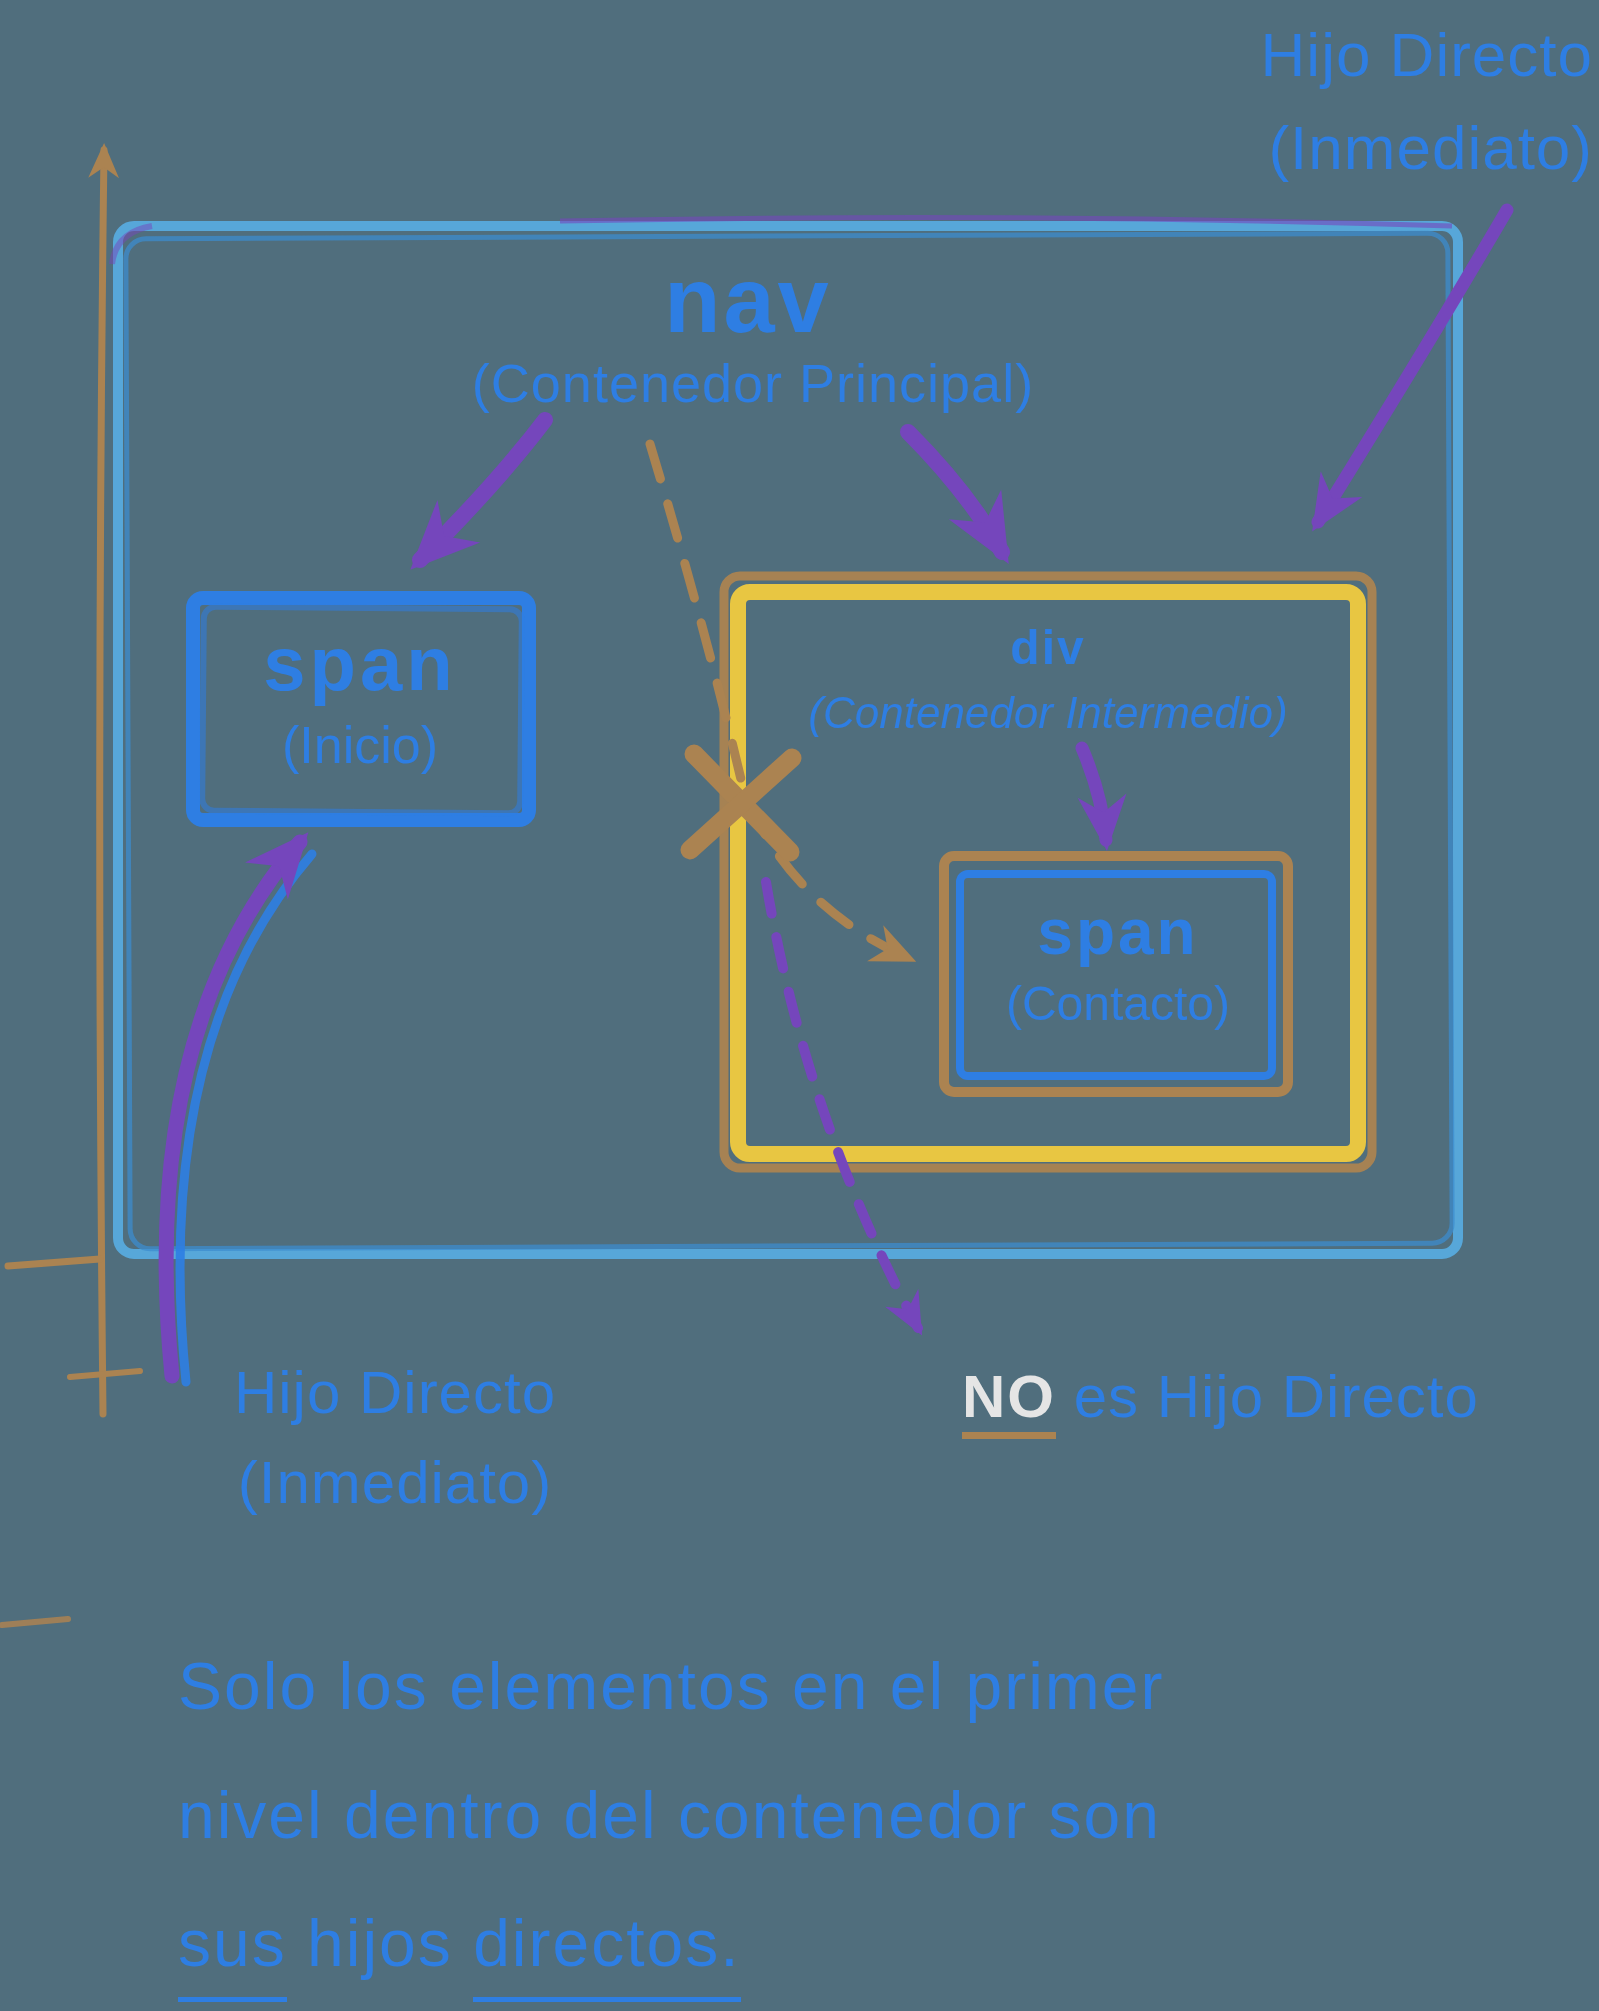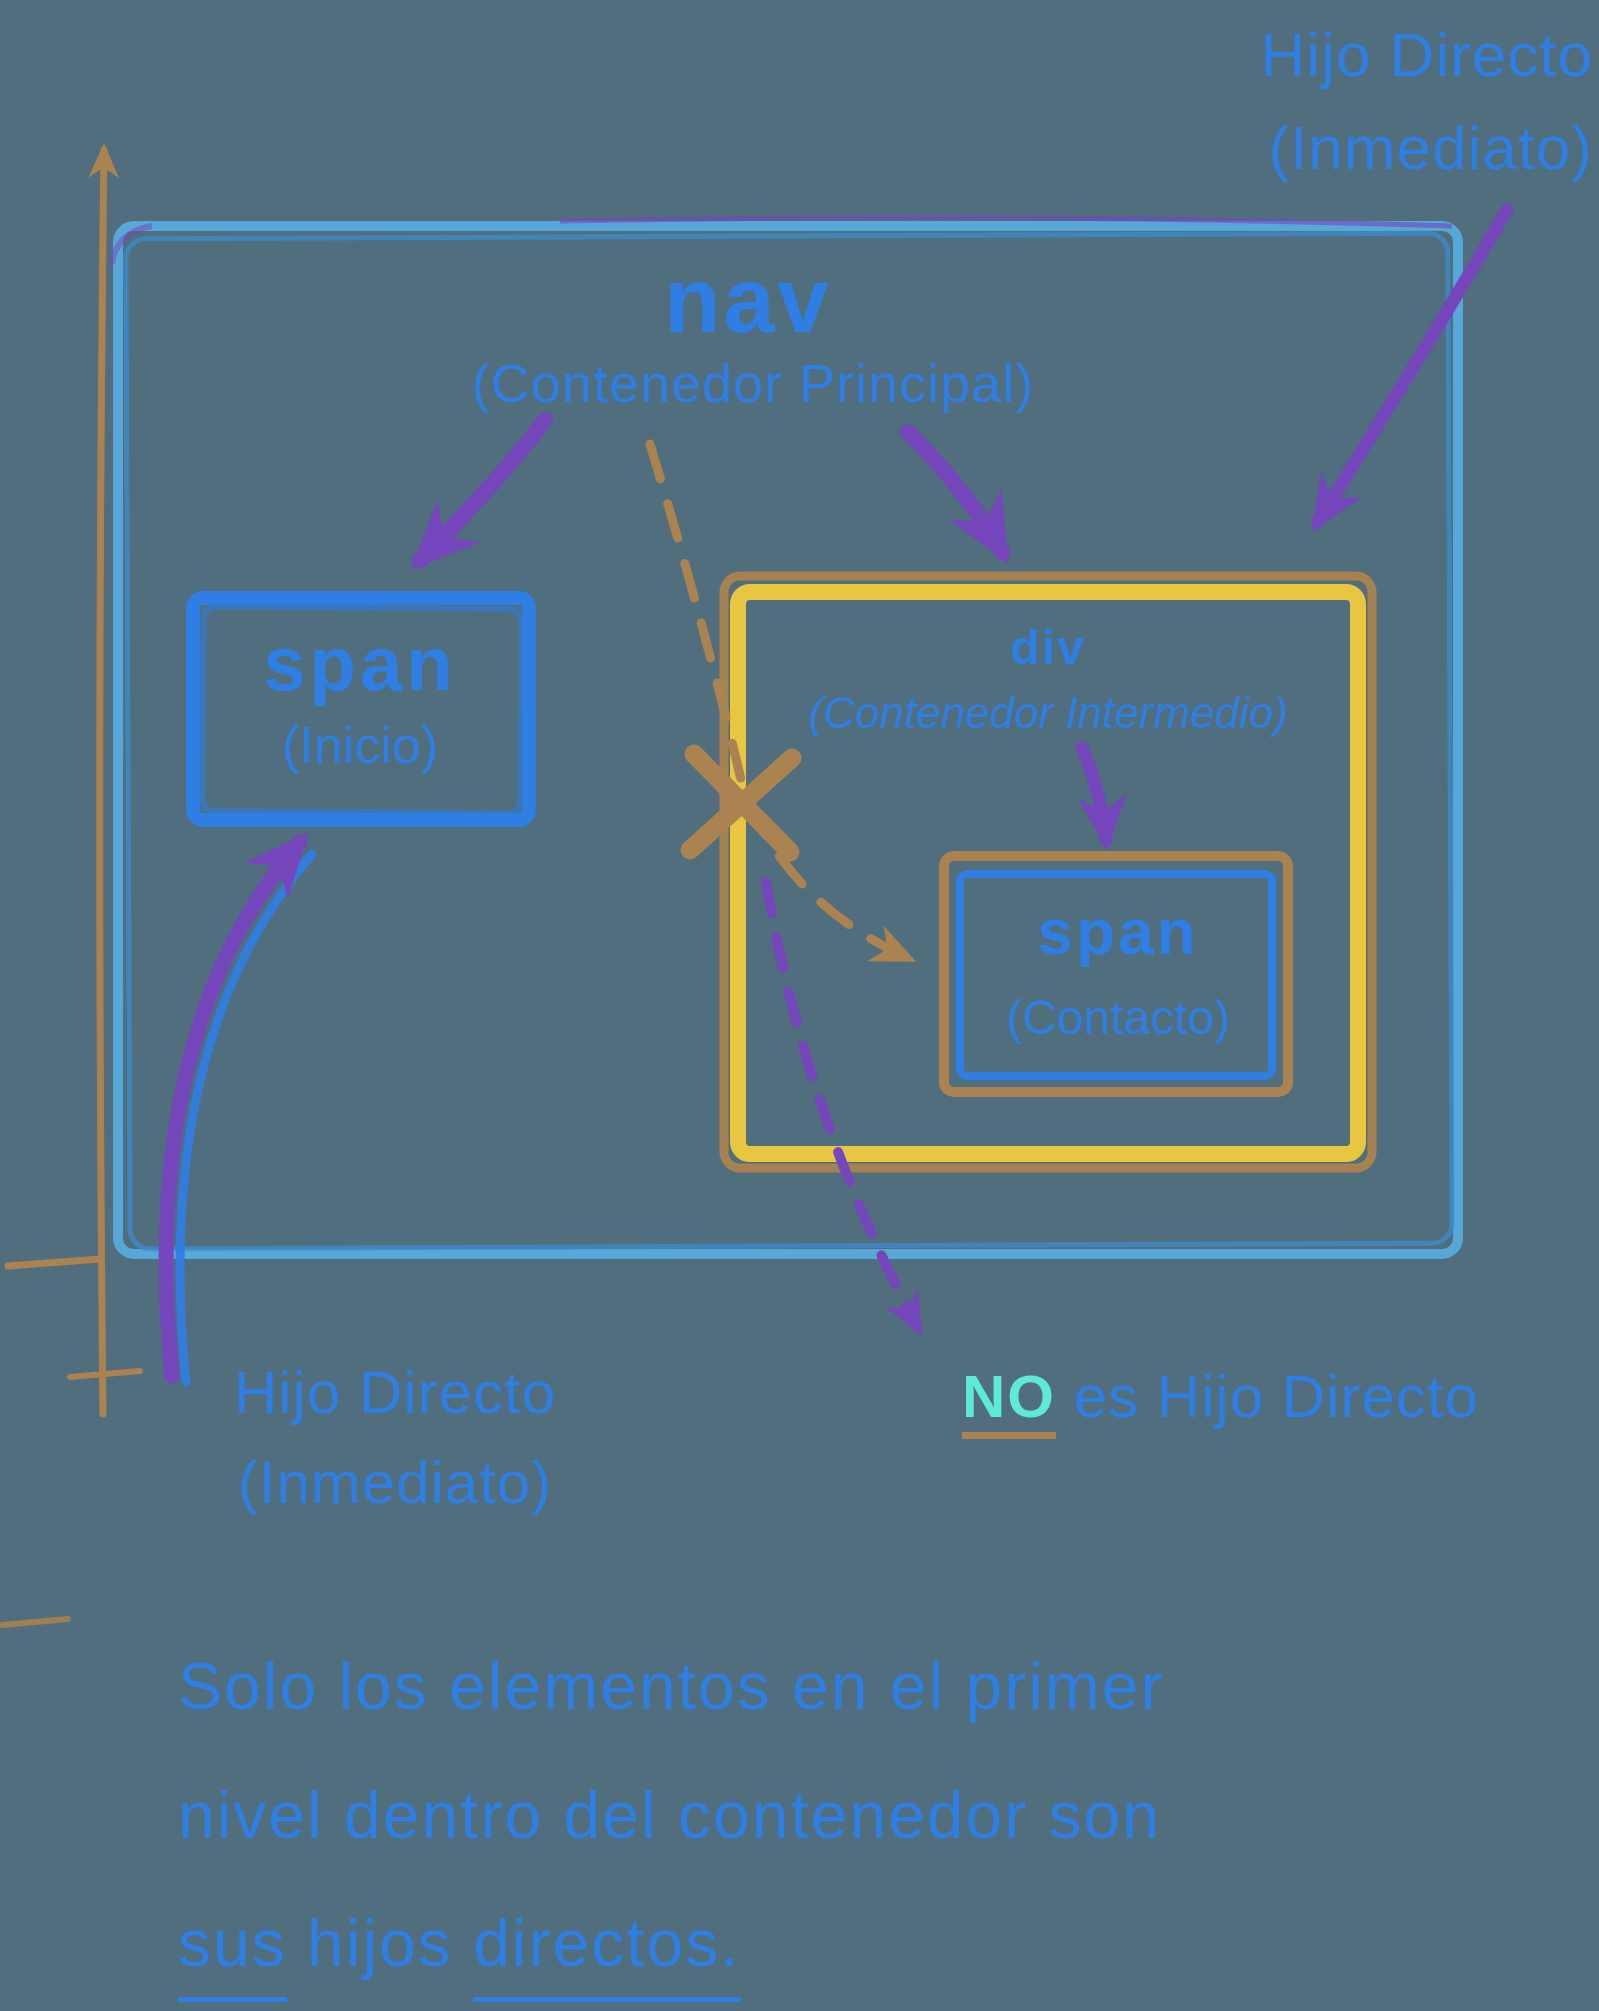--- a/index.html
+++ b/index.html
@@ -15,27 +15,27 @@
   #art { position:absolute; inset:0; width:1599px; height:2011px; }
   .lbl { position:absolute; line-height:1.15; white-space:nowrap; color:#2e7ee3; }
 
   .nav-title     { left:548px; top:248px;  width:400px; font-size:92px; font-weight:700; letter-spacing:3px; text-align:center; }
   .nav-sub      { left:408px; top:352px;  width:690px; font-size:54px; text-align:center; letter-spacing:1px; }
   .inicio-title { left:210px; top:620px;  width:300px; font-size:76px; font-weight:700; letter-spacing:4px; text-align:center; }
   .inicio-sub   { left:210px; top:716px;  width:300px; font-size:52px; text-align:center; }
   .div-title    { left:898px; top:620px;  width:300px; font-size:48px; font-weight:700; letter-spacing:2px; text-align:center; }
   .div-sub      { left:738px; top:688px;  width:620px; font-size:44px; text-align:center;font-style:italic; }
   .cont-title   { left:968px; top:896px;  width:300px; font-size:64px; font-weight:700; letter-spacing:3px; text-align:center; }
-  .cont-sub     { left:948px; top:976px;  width:340px; font-size:48px; text-align:center;margin-top:14px; }
+  .cont-sub     { left:948px; top:976px;  width:340px; font-size:48px; text-align:center; }
 
   .callout-tr   { right:6px;  top:8px;    font-size:62px; line-height:1.5; text-align:right; letter-spacing:1px; }
   .callout-bl   { left:200px; top:1348px; width:390px; font-size:60px; line-height:1.5; text-align:center; letter-spacing:1px; }
   .callout-no   { left:962px; top:1352px; font-size:60px; line-height:1.5; letter-spacing:1px; }
   .callout-no .no-word {
-    color:#5eead4; font-weight:700; letter-spacing:2px;
+    color:#e5e5e5; font-weight:700; letter-spacing:2px;
     border-bottom:7px solid #ab8351; padding-bottom:2px;
   }
   .callout-no .no-line2 { padding-left:58px; }
 
   .caption { left:178px; top:1622px; font-size:66px; line-height:1.95; letter-spacing:2px; }
   .caption .u { border-bottom:5px solid currentColor; padding-bottom:17px; }
 </style>
 </head>
 <body>
 

